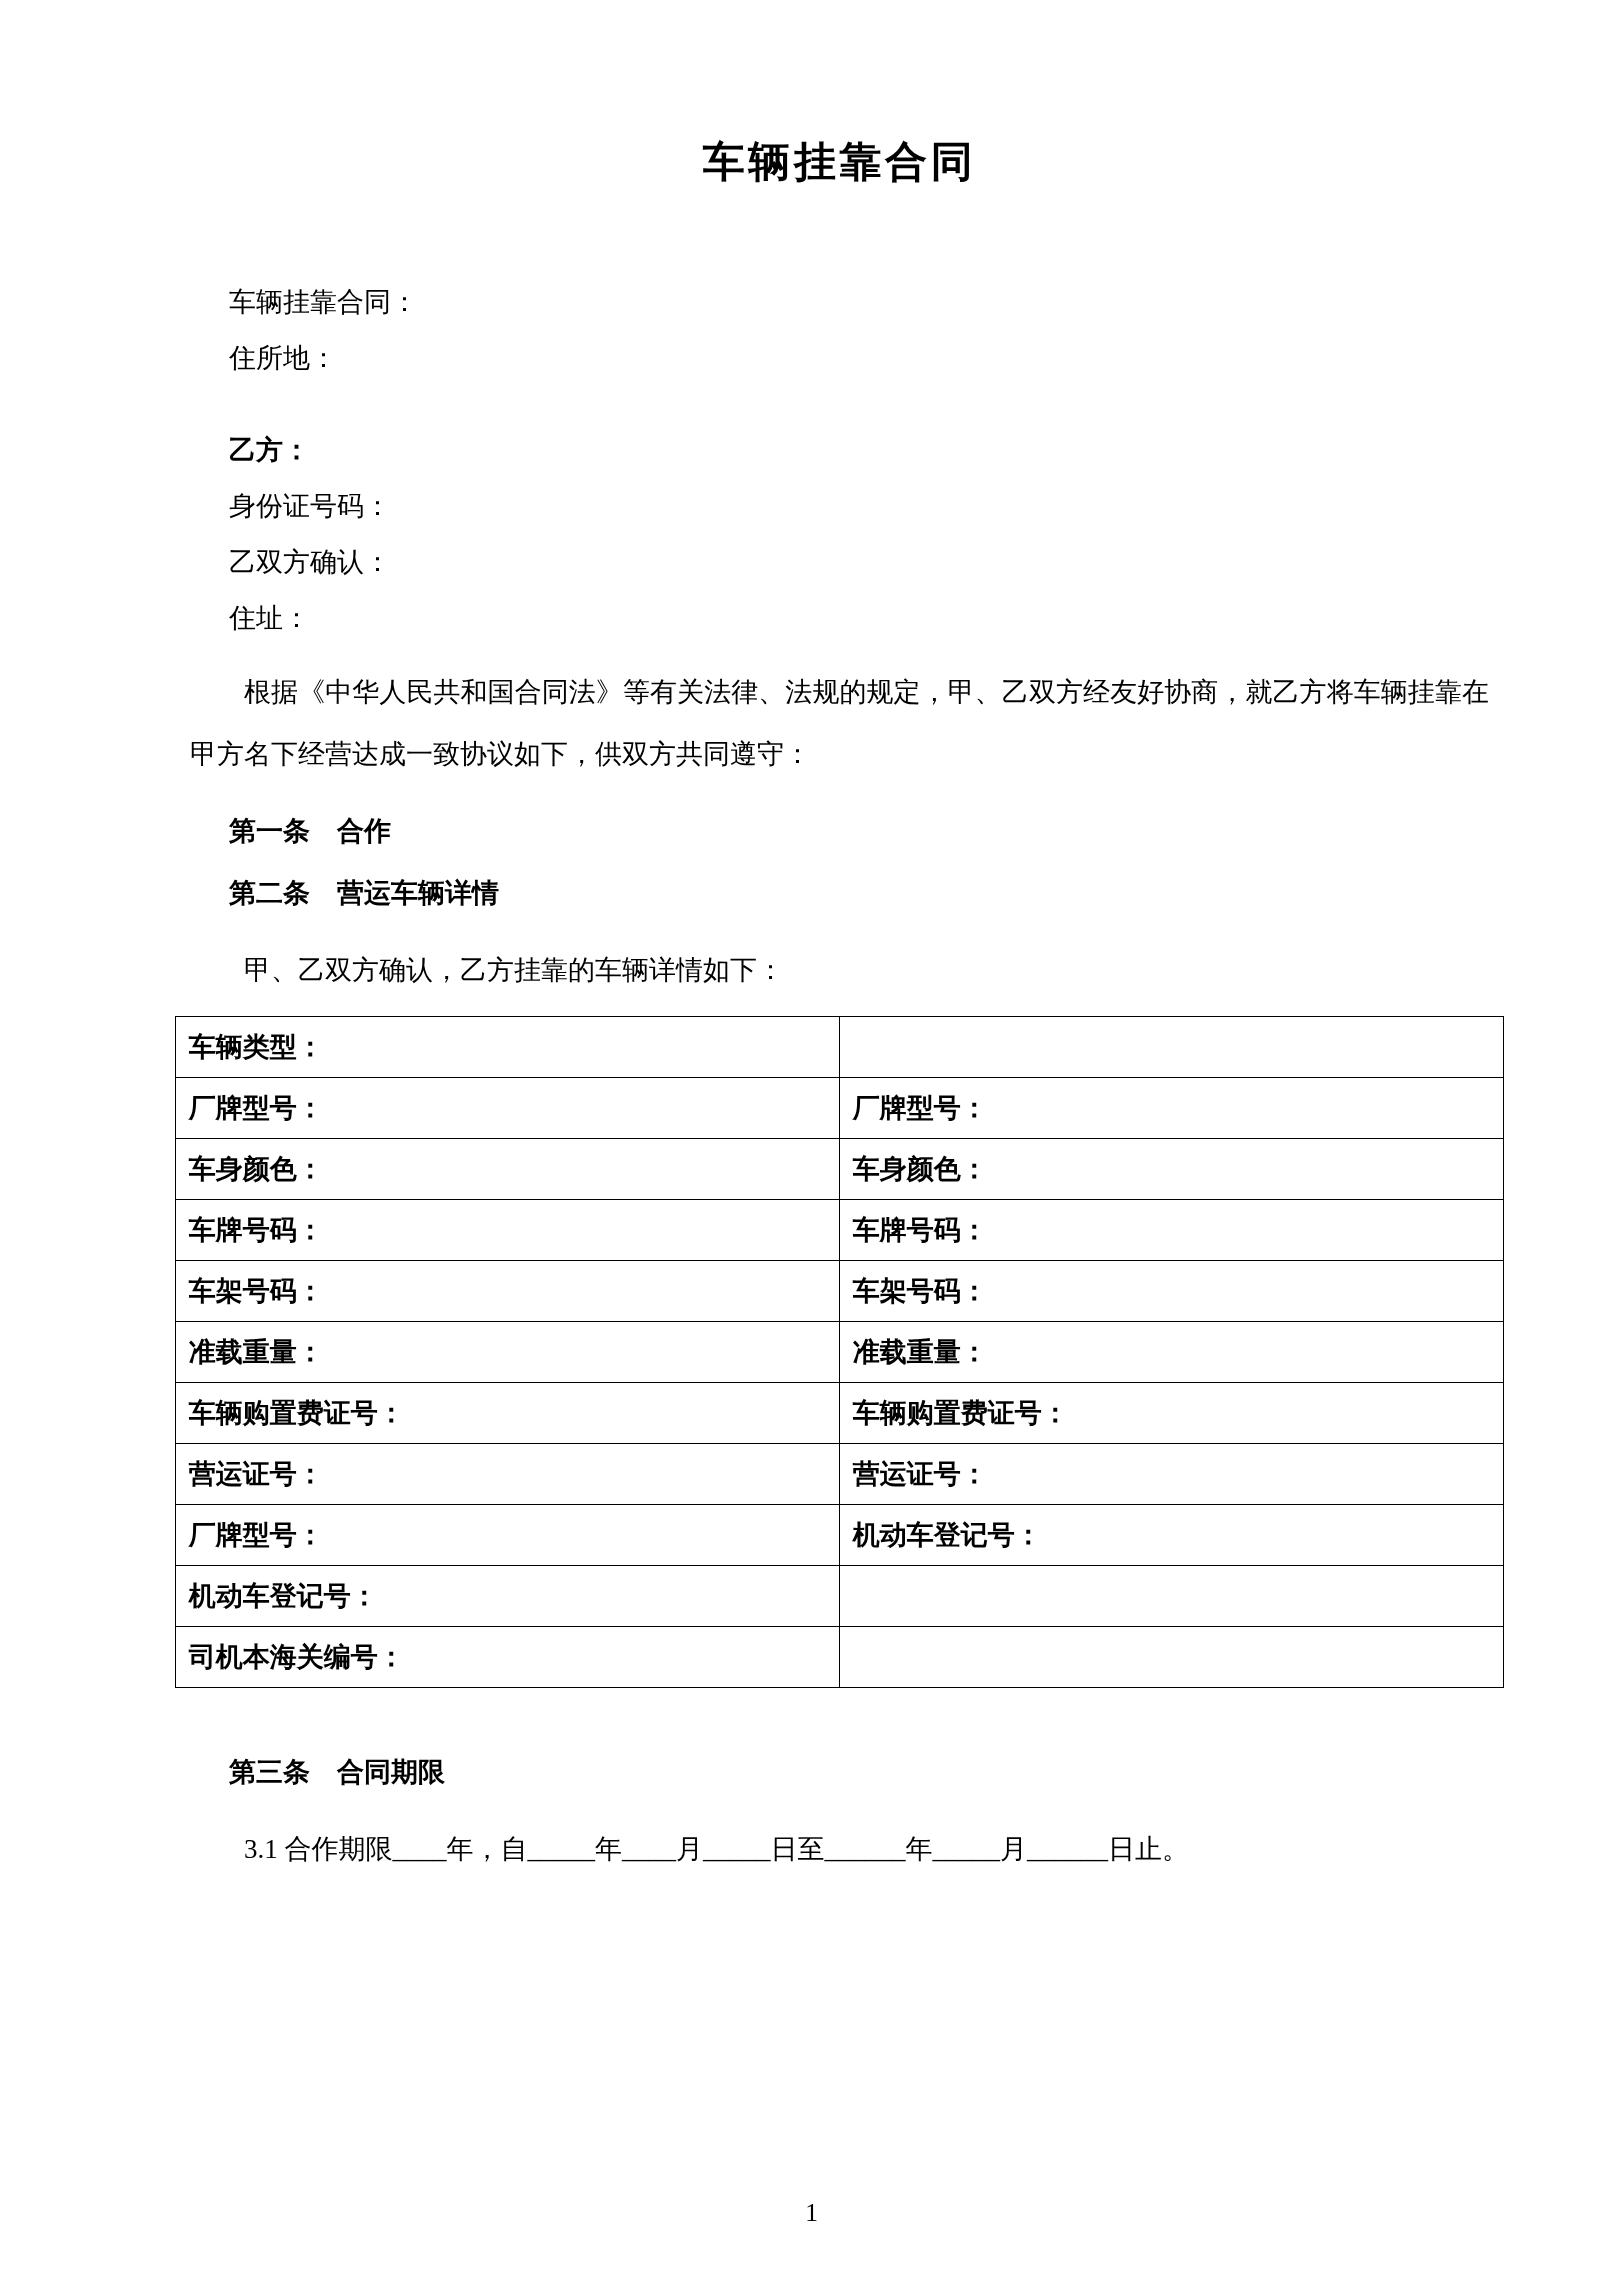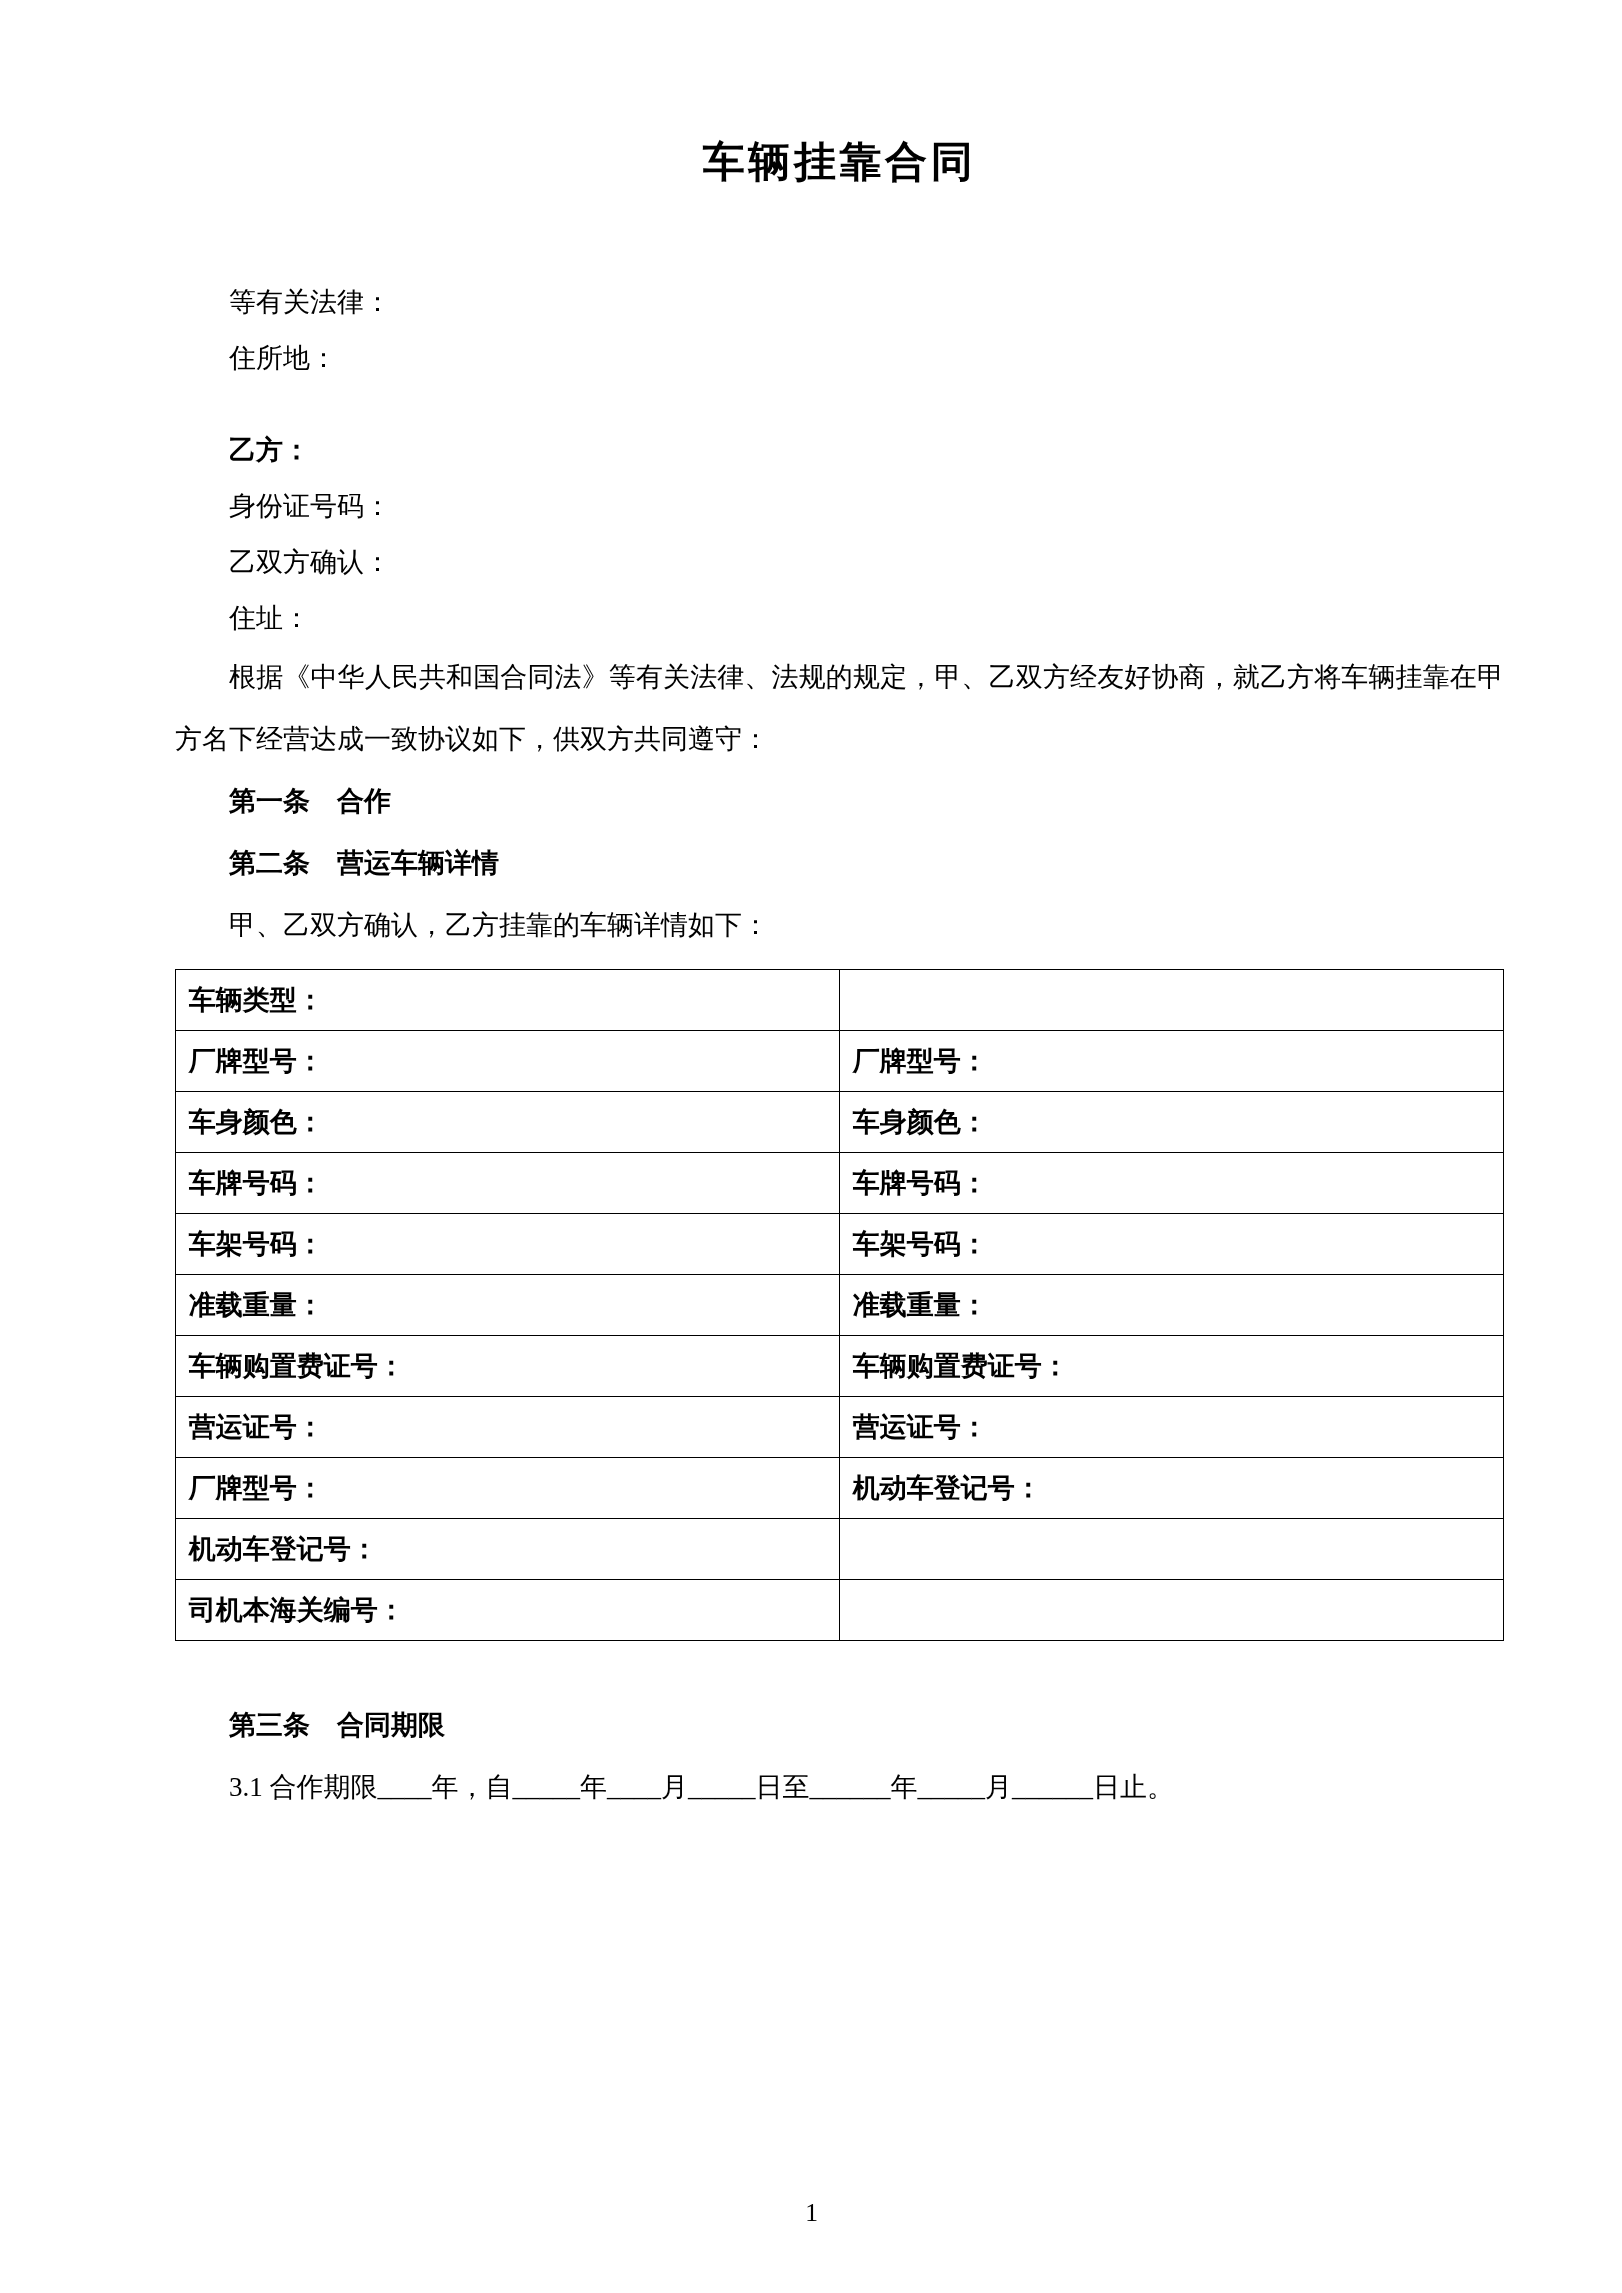--- a/index.html
+++ b/index.html
@@ -32,21 +32,21 @@
     line-height: 56px;
     text-indent: 2em;
   }
   .party-label { font-weight: bold; }
   .party-gap { height: 36px; }
   .para {
     font-size: 27px;
     line-height: 62px;
     text-align: justify;
     text-indent: 2em;
-    margin: 0;
+    margin: 15px;
   }
   .heading {
     font-size: 27px;
     font-weight: bold;
     line-height: 62px;
     text-indent: 2em;
     margin: 0;
   }
   .vehicle-table {
     width: 100%;
@@ -75,21 +75,21 @@
   }
 </style>
 </head>
 <body>
 
 <div class="page">
 
   <div class="doc-title">车辆挂靠合同</div>
 
   <div>
-    <div class="party-line">等有关法律：</div>
+    <div class="party-line">车辆挂靠合同：</div>
     <div class="party-line">住所地：</div>
   </div>
 
   <div class="party-gap"></div>
 
   <div>
     <div class="party-line party-label">乙方：</div>
     <div class="party-line">身份证号码：</div>
     <div class="party-line">乙双方确认：</div>
     <div class="party-line">住址：</div>

